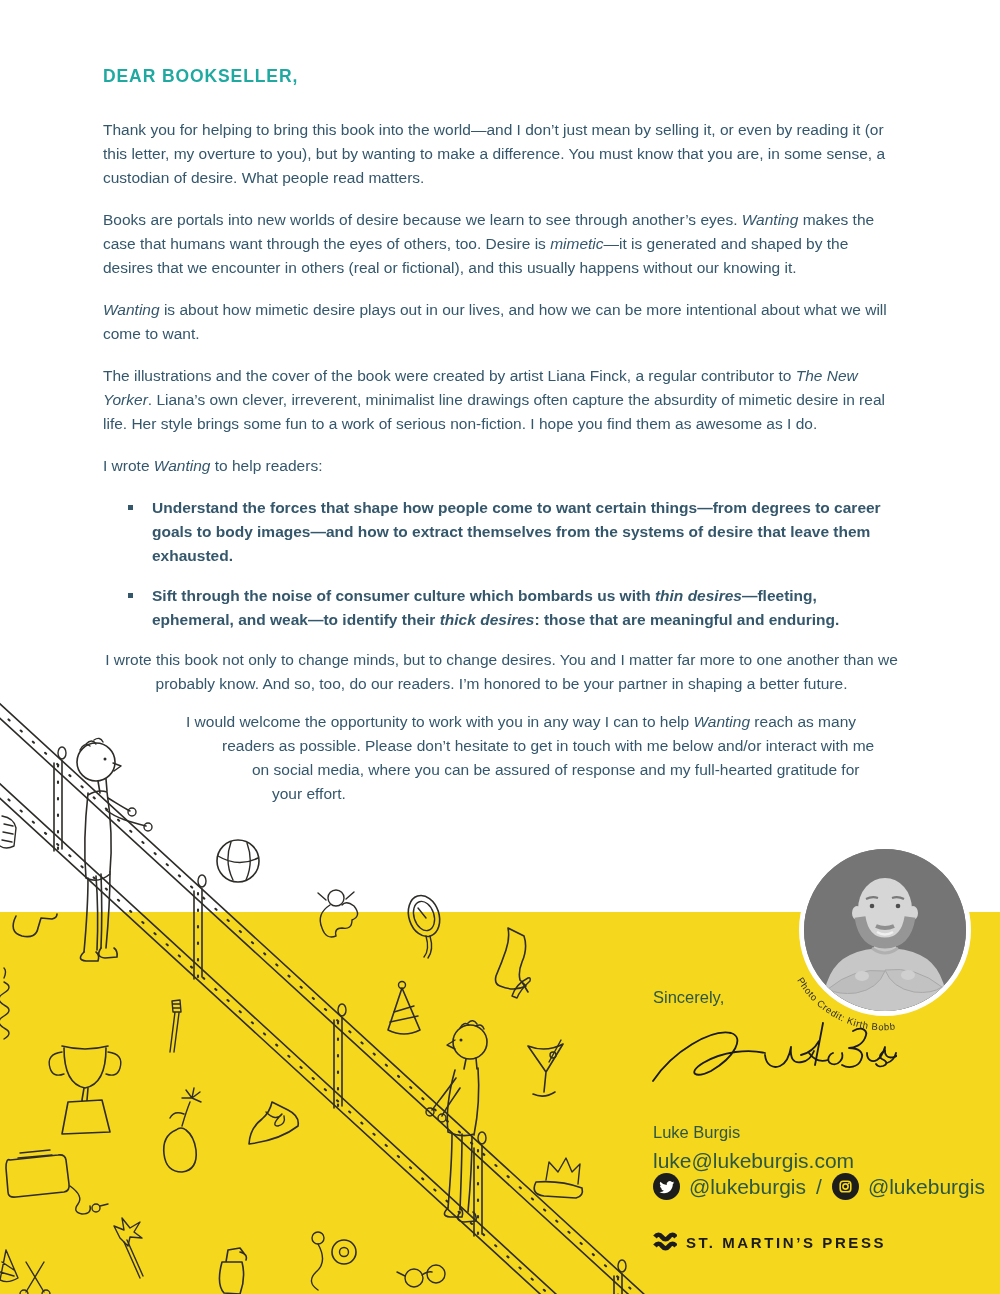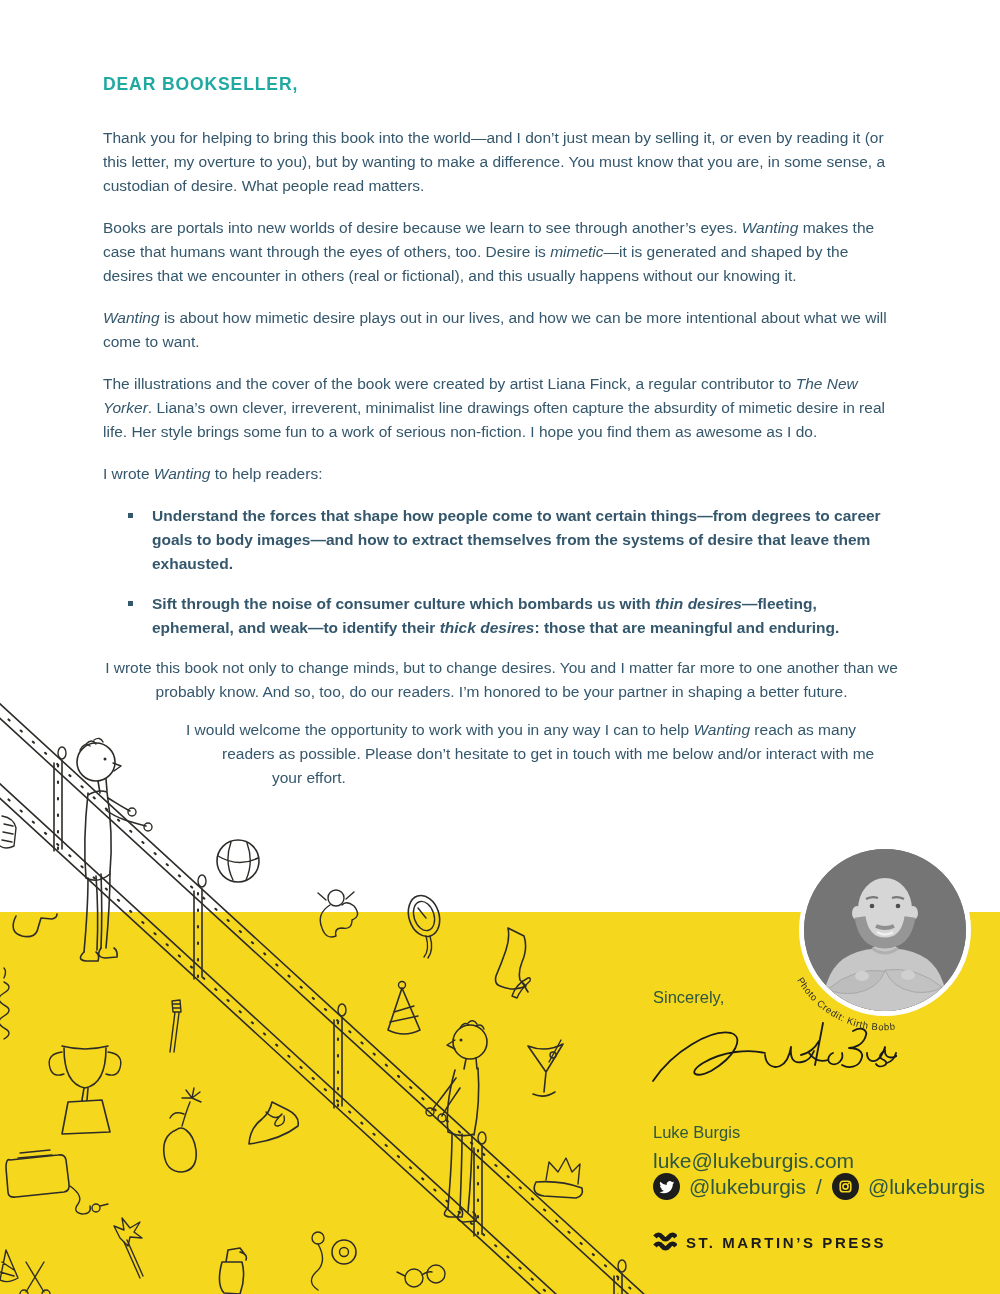--- a/index.html
+++ b/index.html
@@ -6,21 +6,21 @@
   body{
     width:1000px;height:1294px;position:relative;overflow:hidden;
     background:#ffffff;font-family:"Liberation Sans",sans-serif;
   }
   .band{position:absolute;left:0;top:912px;width:1000px;height:382px;background:#F5D71E;z-index:1;}
   svg.illus{position:absolute;left:0;top:0;z-index:2;}
   .ln{fill:none;stroke:#2e2c28;stroke-width:1.6;stroke-linecap:round;stroke-linejoin:round;}
   .ln2{fill:none;stroke:#2e2c28;stroke-width:1.4;stroke-linecap:round;stroke-linejoin:round;}
   .dots{fill:none;stroke:#2e2c28;stroke-width:2.1;stroke-dasharray:1.5 15;stroke-linecap:round;}
 
-  .letter{position:absolute;left:103px;top:72px;width:797px;z-index:5;
+  .letter{position:absolute;left:103px;top:64px;width:797px;z-index:5;
     color:#34576C;font-size:15.5px;line-height:24px;}
   .letter h1{font-size:17.5px;font-weight:700;color:#1FA9A1;letter-spacing:.9px;margin:0 0 30px 0;}
   .letter p{margin:0 0 18px 0;}
   em{font-style:italic;}
   ul.points{list-style:none;margin:0;padding:0;font-weight:bold;}
   ul.points li{position:relative;padding-left:49px;margin-bottom:16px;}
   ul.points li::before{content:"";position:absolute;left:25px;top:9px;width:5px;height:5px;background:#34576C;}
   .p-center{text-align:center;margin-bottom:14px !important;}
   .p7 div{white-space:nowrap;}
   .p7-l1{margin-left:83px;} .p7-l2{margin-left:119px;} .p7-l3{margin-left:149px;} .p7-l4{margin-left:169px;}
@@ -223,20 +223,21 @@
   <p><span>The illustrations and the cover of the book were created by artist Liana Finck, a regular contributor to </span><em>The New Yorker</em><span>. Liana’s own clever, irreverent, minimalist line drawings often capture the absurdity of mimetic desire in real life. Her style brings some fun to a work of serious non-fiction. I hope you find them as awesome as I do.</span></p>
   <p><span>I wrote </span><em>Wanting</em><span> to help readers:</span></p>
   <ul class="points">
     <li><span><span>Understand the forces that shape how people come to want certain things—from degrees to career goals to body images—and how to extract themselves from the systems of desire that leave them exhausted.</span></span></li>
     <li><span><span>Sift through the noise of consumer culture which bombards us with </span><em>thin desires</em><span>—fleeting, ephemeral, and weak—to identify their </span><em>thick desires</em><span>: those that are meaningful and enduring.</span></span></li>
   </ul>
   <p class="p-center"><span>I wrote this book not only to change minds, but to change desires. You and I matter far more to one another than we probably know. And so, too, do our readers. I’m honored to be your partner in shaping a better future.</span></p>
   <div class="p7">
     <div class="p7-l1"><span>I would welcome the opportunity to work with you in any way I can to help </span><em>Wanting</em><span> reach as many</span></div>
     <div class="p7-l2"><span>readers as possible. Please don’t hesitate to get in touch with me below and/or interact with me</span></div>
+    <div class="p7-l3"><span>on social media, where you can be assured of response and my full-hearted gratitude for</span></div>
     <div class="p7-l4"><span>your effort.</span></div>
   </div>
 </div>
 
 <div class="photo">
   <svg width="162" height="162" viewBox="0 0 162 162">
     <rect width="162" height="162" fill="#757575"></rect>
     <rect x="70" y="84" width="22" height="18" fill="#cdcdcd"></rect>
     <path d="M18 162 Q20 118 46 106 Q60 99 81 99 Q102 99 116 106 Q142 118 144 162 Z" fill="#c7c7c7"></path>
     <path d="M68 99 Q81 109 94 99" stroke="#b0b0b0" stroke-width="3" fill="none"></path>

